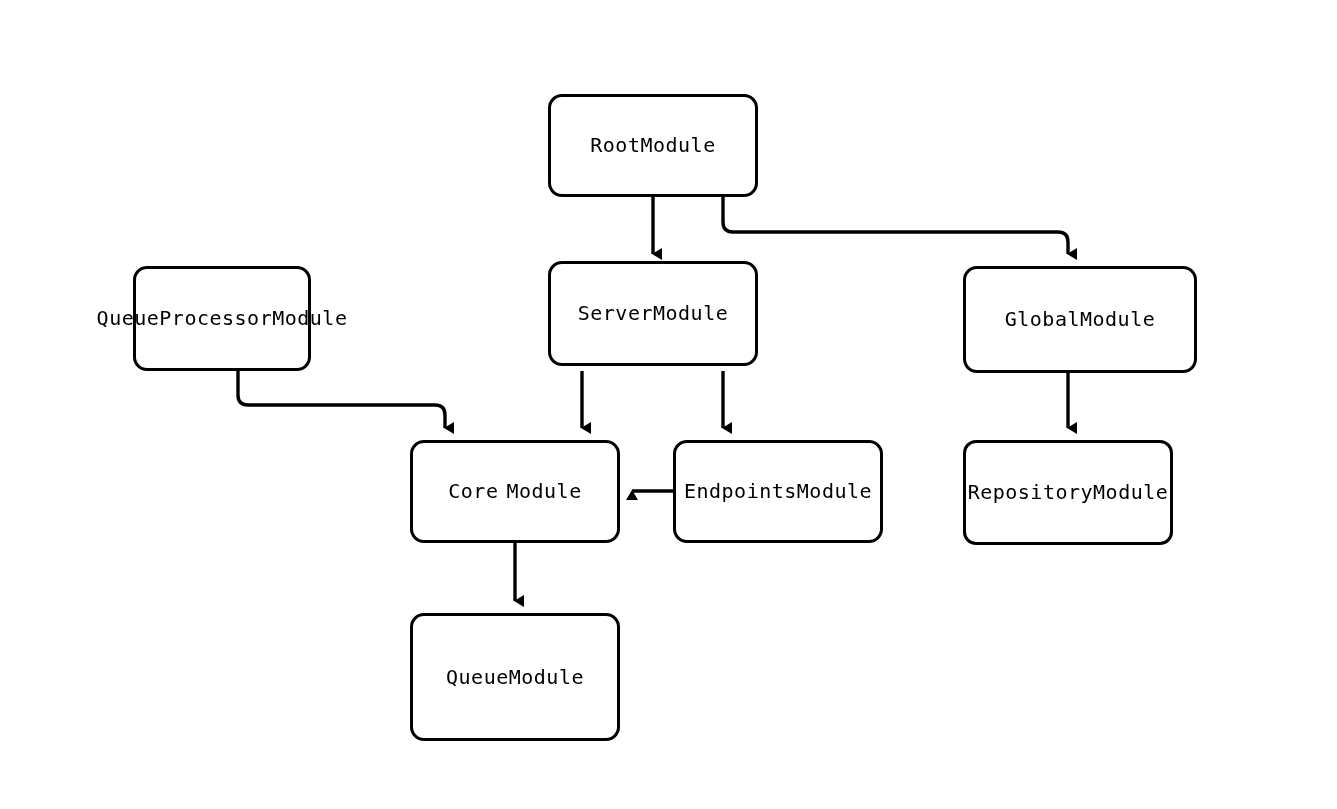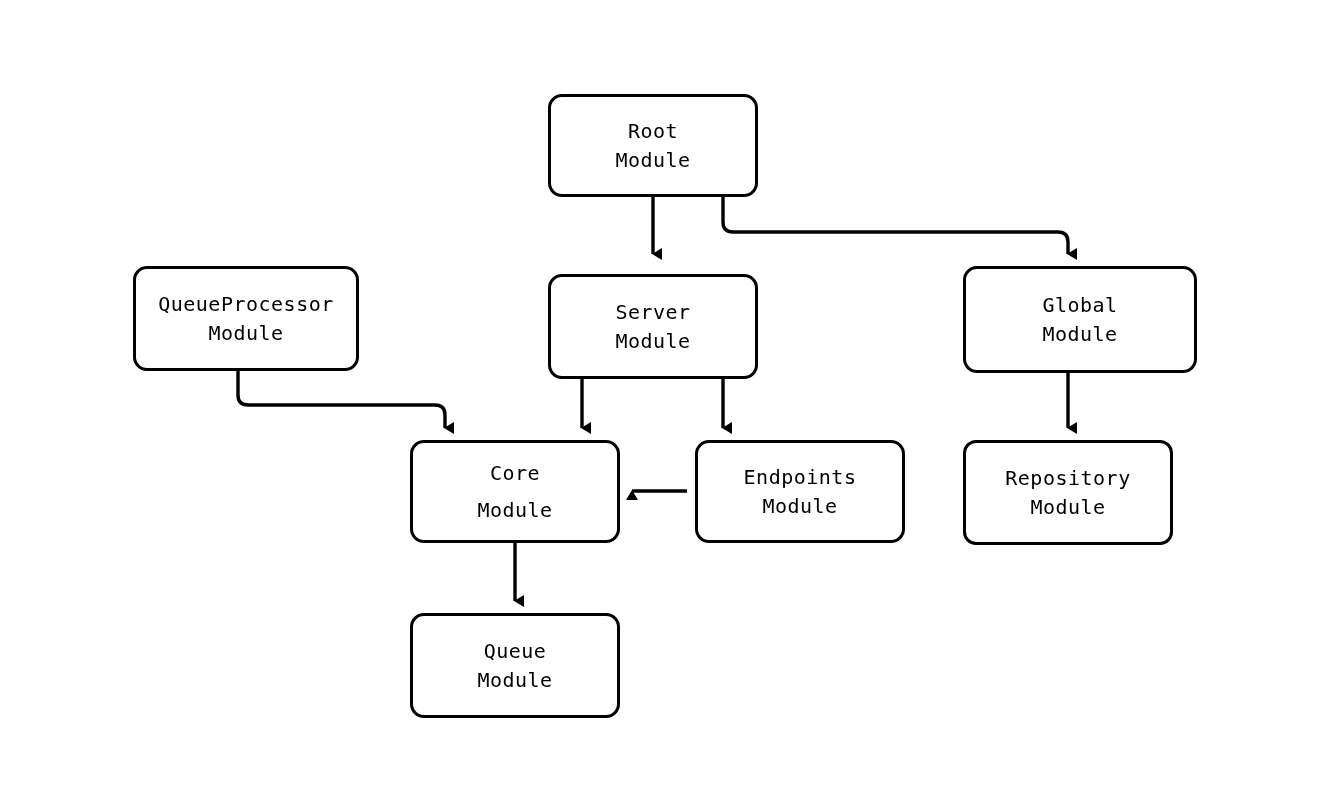--- a/index.html
+++ b/index.html
@@ -23,21 +23,21 @@
     height: 809px;
     pointer-events: none;
   }
   .node {
     position: absolute;
     box-sizing: border-box;
     background: #ffffff;
     border: 3px solid #000000;
     border-radius: 14px;
     display: flex;
-    flex-direction: column;
+    flex-direction: row;
     align-items: center;
     justify-content: center;
     color: #000000;
     font-size: 20px;
     line-height: 1.42;
     letter-spacing: 0.5px;
     font-weight: 400;
     white-space: pre;
     z-index: 2;
   }
@@ -80,48 +80,48 @@
       <path d="M515,543 L515,601" marker-end="url(#arrowdown)"></path>
 
     </g>
   </svg>
 
   <div class="node" style="left:548px; top:94px; width:210px; height:103px;">
     <span class="line1">Root</span>
     <span class="line2">Module</span>
   </div>
 
-  <div class="node" style="left:133px; top:266px; width:226px; height:105px;">
+  <div class="node" style="left:133px; top:266px; width:178px; height:105px;">
     <span class="line1">QueueProcessor</span>
     <span class="line2">Module</span>
   </div>
 
-  <div class="node" style="left:548px; top:274px; width:210px; height:105px;">
+  <div class="node" style="left:548px; top:261px; width:210px; height:105px;">
     <span class="line1">Server</span>
     <span class="line2">Module</span>
   </div>
 
   <div class="node" style="left:963px; top:266px; width:234px; height:107px;">
     <span class="line1">Global</span>
     <span class="line2">Module</span>
   </div>
 
   <div class="node" style="left:410px; top:440px; width:210px; height:103px;gap:8px;">
     <span class="line1">Core</span>
     <span class="line2">Module</span>
   </div>
 
-  <div class="node" style="left:695px; top:440px; width:210px; height:103px;">
+  <div class="node" style="left:673px; top:440px; width:210px; height:103px;">
     <span class="line1">Endpoints</span>
     <span class="line2">Module</span>
   </div>
 
   <div class="node" style="left:963px; top:440px; width:210px; height:105px;border-radius:13px;">
     <span class="line1">Repository</span>
     <span class="line2">Module</span>
   </div>
 
-  <div class="node" style="left:410px; top:613px; width:210px; height:105px;">
+  <div class="node" style="left:410px; top:613px; width:210px; height:128px;">
     <span class="line1">Queue</span>
     <span class="line2">Module</span>
   </div>
 
 </div>
 
 </body></html>

